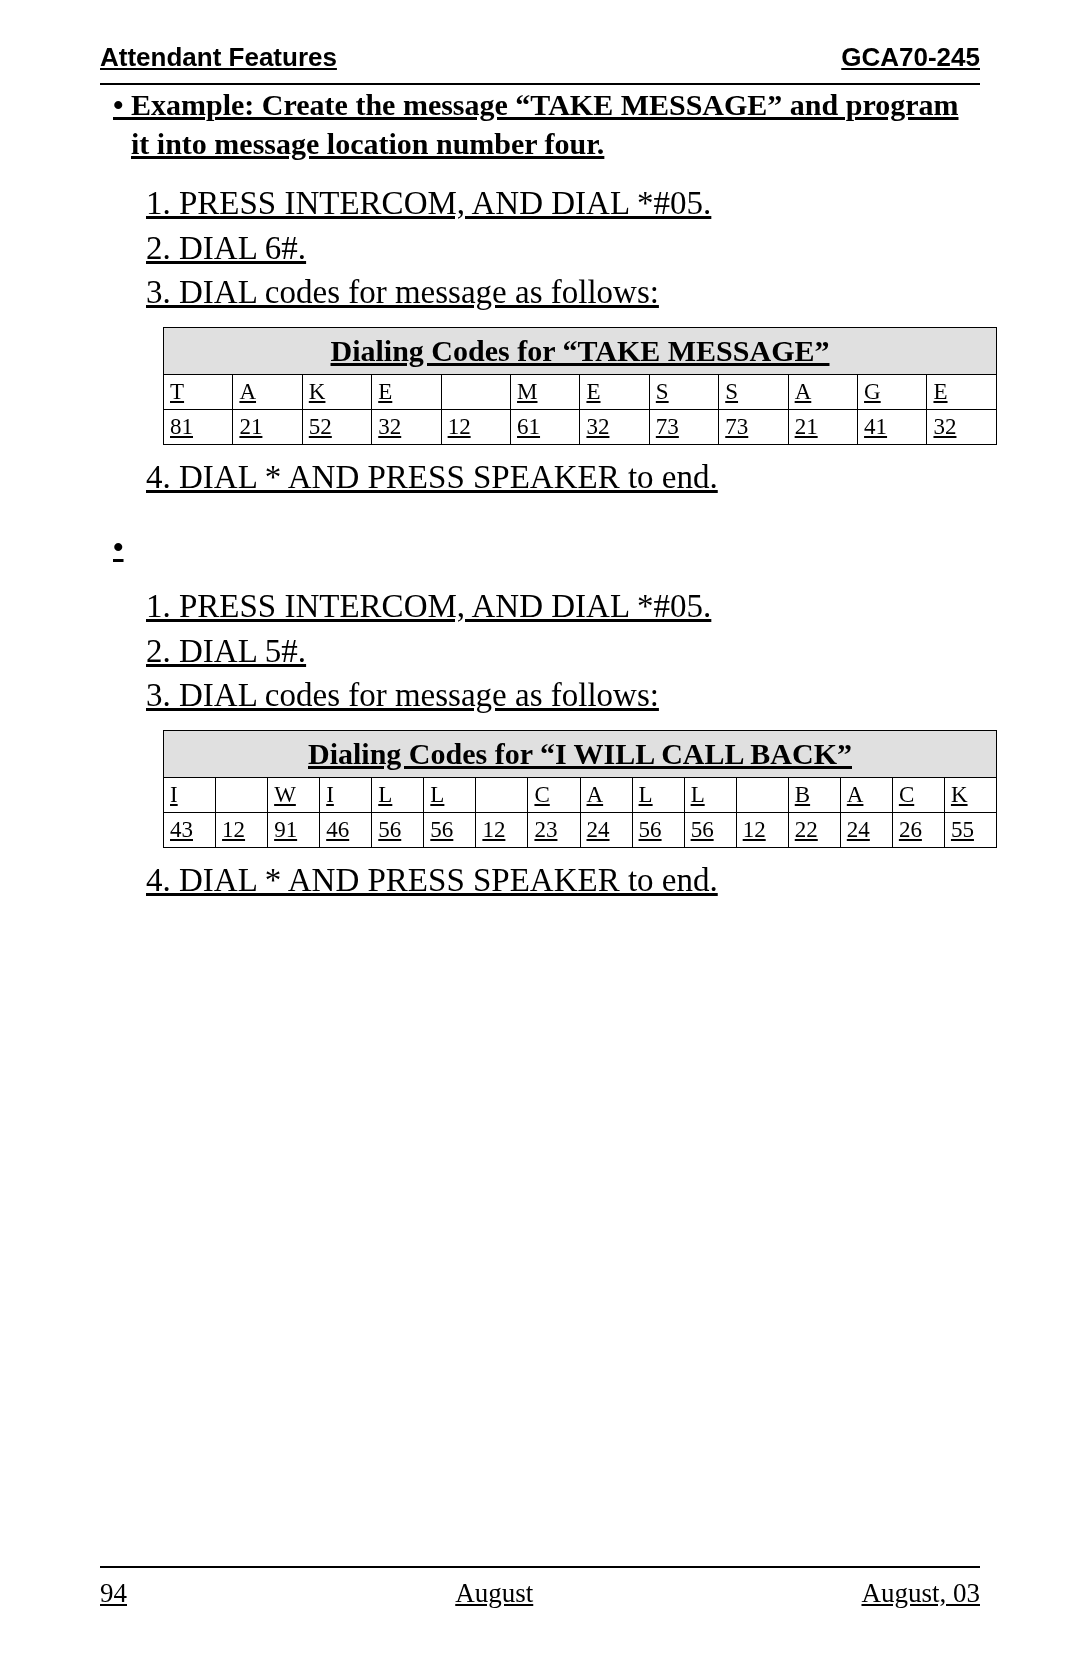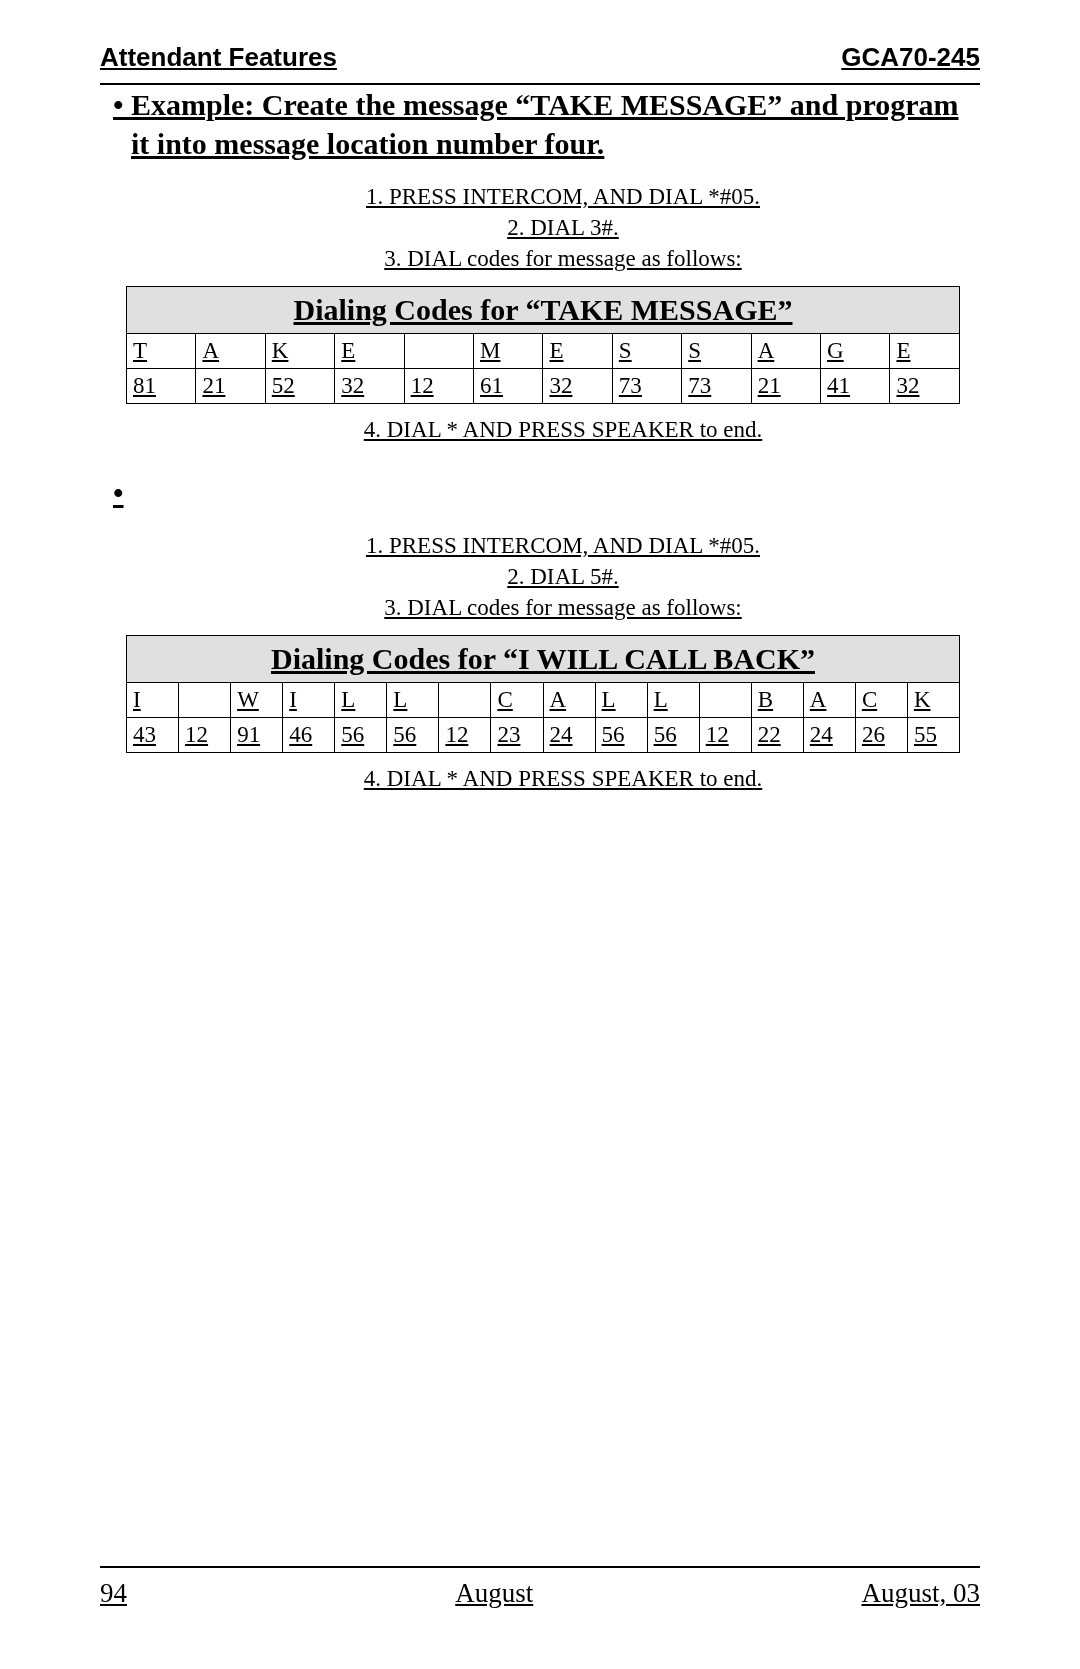--- a/index.html
+++ b/index.html
@@ -41,27 +41,26 @@
       font-size: 30px;
       line-height: 1.3;
       margin-left: 31px;
       text-indent: -18px;
       margin-bottom: 18px;
     }
     .example-bullet::before { content: "• "; }
     .steps { margin-left: 46px; }
     .step {
       font-family: "Times New Roman", Times, serif;
-      font-size: 23px;
+      font-size: 33px;
       line-height: 1.35;
-      text-align: center;
     }
     table.codes {
       border-collapse: collapse;
-      margin: 12px 0 10px 26px;
+      margin: 12px 0 10px 63px;
       width: 834px;
       table-layout: fixed;
     }
     .codes th.title {
       background: #e0e0e0;
       border: 1px solid #000;
       font-family: "Times New Roman", Times, serif;
       font-weight: bold;
       font-size: 30px;
       padding: 6px 4px;
@@ -99,21 +98,21 @@
     <span>GCA70-245</span>
   </div>
 
 
   <div class="example">
     <span class="example-bullet"></span><span>Example: Create the message “TAKE MESSAGE” and program it into message location number four.</span>
   </div>
 
   <div class="steps">
     <div class="step">1.  PRESS INTERCOM, AND DIAL  *#05.</div>
-    <div class="step">2.  DIAL  3#.</div>
+    <div class="step">2.  DIAL  6#.</div>
     <div class="step">3.  DIAL codes for message as follows:</div>
   </div>
 
   <table class="codes">
     <tbody>
         <tr>
           <th class="title" colspan="12">Dialing Codes for “TAKE MESSAGE”</th>
         </tr>
     <tr>
       <td>T</td>

